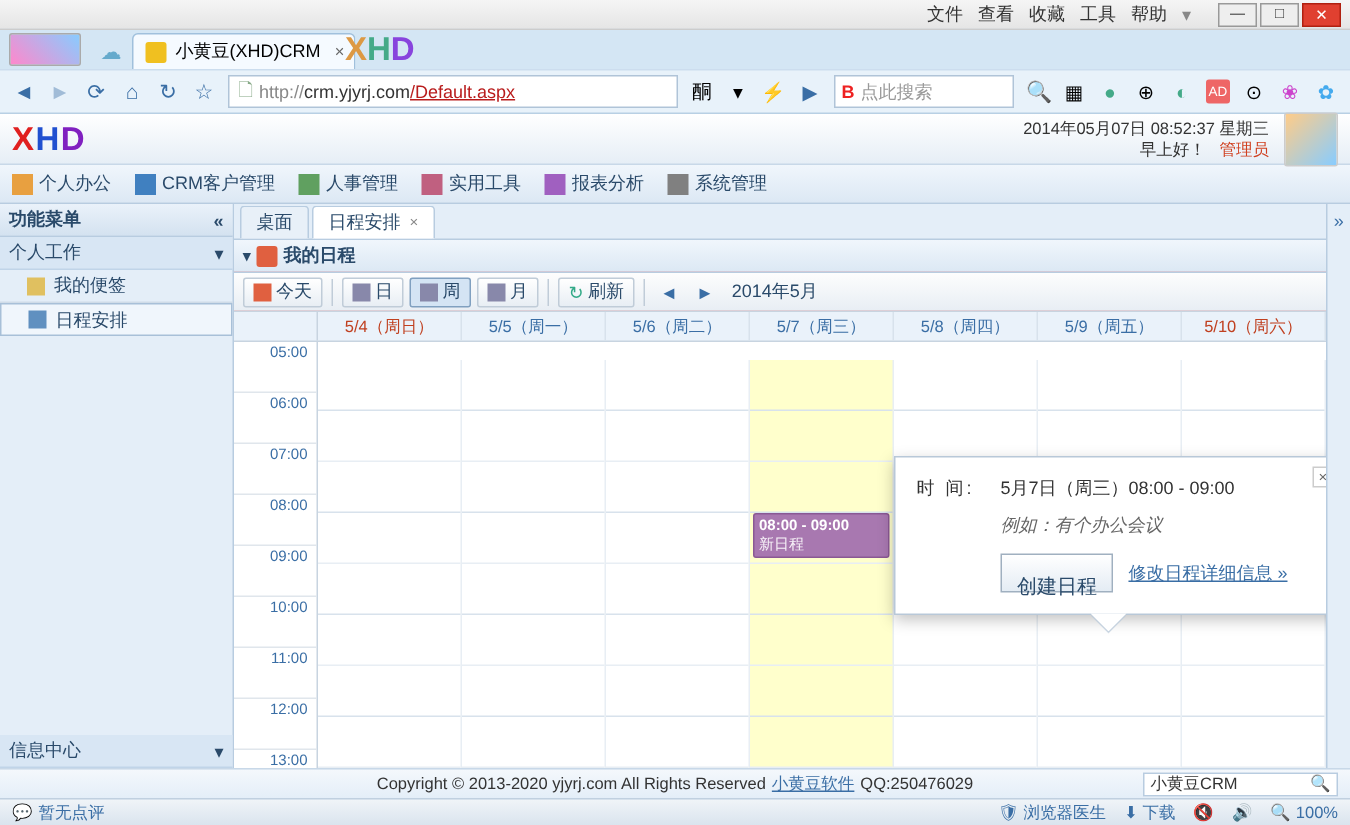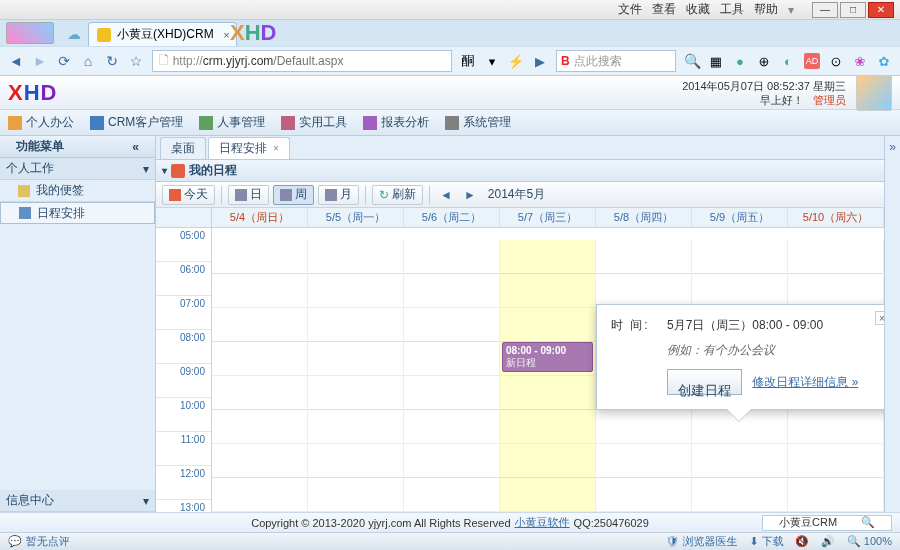--- a/index.html
+++ b/index.html
@@ -20,41 +20,41 @@
 .tab-favicon { width: 14px; height: 14px; border-radius: 2px; }
 .ghost-text { position: absolute; left: 230px; top: 0px; font-size: 22px; font-weight: bold; display: flex; }
 .ghost-text span:nth-child(1){color:#d94;} .ghost-text span:nth-child(2){color:#4a8;} .ghost-text span:nth-child(3){color:#84d;}
 
 
 .url-bar { height: 30px; background: #e8f2fa; border-top: 1px solid #cde; border-bottom: 1px solid #b8d0e4; display: flex; align-items: center; padding: 0 8px; gap: 8px; }
 .nav-btn { color: #3a6ea5; font-size: 14px; cursor: pointer; width: 16px; text-align: center; }
 .url-input { flex: 1; height: 22px; border: 1px solid #b0c4d8; background: #fff; padding: 0 6px; color: #888; display: flex; align-items: center; }
 .url-prefix { color: #888; }
 .url-host { color: #333; }
-.url-path { color: #737373; }
+.url-path { color: #b91c1c; text-decoration: underline; }
 .search-box { width: 120px; height: 22px; border: 1px solid #b0c4d8; background: #fff; display: flex; align-items: center; padding: 0 4px; color: #999; gap: 4px; }
 .tb-icon { width: 16px; height: 16px; display: inline-flex; align-items: center; justify-content: center; font-size: 13px; }
 
 
 .app-header { height: 34px; background: linear-gradient(#fff,#e6eef6); display: flex; align-items: center; justify-content: space-between; padding: 0 8px; border-bottom: 1px solid #c8d8e8; }
 .logo { font-size: 22px; font-weight: bold; display: flex; letter-spacing: 1px; }
 .logo span:nth-child(1){color:#e02020;} .logo span:nth-child(2){color:#2050d0;} .logo span:nth-child(3){color:#8020c0;}
 .header-info { text-align: right; color: #333; font-size: 11px; line-height: 14px; display: flex; align-items: center; gap: 10px; }
 .user-role { color: #d04020; }
 .avatar-app { width: 36px; height: 36px; background: linear-gradient(135deg,#fc8,#8cf); border: 1px solid #ccc; border-radius: 2px; }
 
 
 .main-nav { height: 26px; background: linear-gradient(#f0f6fc,#dce8f4); border-bottom: 1px solid #b8cce0; display: flex; align-items: center; padding: 0 8px; gap: 16px; }
 .main-nav-item { display: flex; align-items: center; gap: 4px; color: #2a4a6a; cursor: pointer; }
 .nav-ico { width: 14px; height: 14px; display: inline-block; }
 
 
 .app-body { display: flex; height: calc(550px - 20px - 26px - 30px - 34px - 26px - 20px - 18px); position: relative; }
 .sidebar { width: 156px; background: #e4eef8; border-right: 1px solid #b8cce0; display: flex; flex-direction: column; }
-.side-title { height: 22px; background: linear-gradient(#eaf2fa,#d4e2f0); border-bottom: 1px solid #b8cce0; display: flex; align-items: center; justify-content: space-between; padding: 0 16px; font-weight: bold; color: #2a4a6a; }
+.side-title { height: 22px; background: linear-gradient(#eaf2fa,#d4e2f0); border-bottom: 1px solid #b8cce0; display: flex; align-items: center; justify-content: space-between; padding: 0 6px; font-weight: bold; color: #2a4a6a; }
 .side-group { height: 22px; background: #d8e6f4; border-bottom: 1px solid #c0d4e8; display: flex; align-items: center; padding: 0 6px; color: #2a4a6a; }
 .side-item { height: 22px; display: flex; align-items: center; padding: 0 6px 0 18px; gap: 6px; color: #2a4a6a; cursor: pointer; border-bottom: 1px solid #d0dce8; }
 .side-item.active { background: #f0f6fc; border: 1px solid #a8c0d8; }
 .side-ico { width: 12px; height: 12px; display:inline-block; }
 .side-bottom { margin-top: auto; }
 
 .main { flex: 1; background: #fca5a5; display: flex; flex-direction: column; overflow: hidden; position: relative; }
 .tabs-row { height: 24px; background: #e4eef8; border-bottom: 1px solid #b8cce0; display: flex; align-items: flex-end; padding-left: 4px; }
 .page-tab { height: 22px; padding: 0 10px; border: 1px solid #b8cce0; border-bottom: none; background: #e8f0f8; display: flex; align-items: center; margin-right: 2px; border-radius: 3px 3px 0 0; color: #2a4a6a; position: relative; }
 .page-tab.active { background: #fff; }
@@ -94,21 +94,21 @@
 .popup-actions { display: flex; align-items: center; gap: 10px; margin-left: 56px; }
 .popup-btn { height: 22px; padding: 12px 10px; border: 1px solid #a0b0c0; background: linear-gradient(#fff,#e4ecf4); cursor: pointer; color: #2a4a6a; }
 .popup-link { color: #3a6ea5; text-decoration: underline; cursor: pointer; }
 .popup-tail { position: absolute; bottom: -12px; left: 130px; width: 0; height: 0; border: 12px solid transparent; border-top-color: #fff; border-bottom: none; filter: drop-shadow(0 1px 0 #b8c8d8); }
 
 .right-collapse { width: 16px; background: #e4eef8; border-left: 1px solid #b8cce0; display: flex; align-items: flex-start; justify-content: center; padding-top: 4px; color: #3a6ea5; }
 
 
 .footer { height: 20px; background: linear-gradient(#f4f8fc,#e4eef8); border-top: 1px solid #c8d8e8; display: flex; align-items: center; justify-content: center; gap: 4px; color: #333; font-size: 11px; position: relative; }
 .footer a { color: #3a6ea5; text-decoration: underline; }
-.footer-search { position: absolute; right: 8px; width: 130px; height: 16px; border: 1px solid #b8cce0; background: #fff; padding: 0 16px; display: flex; align-items: center; color: #333; }
+.footer-search { position: absolute; right: 8px; width: 130px; height: 16px; border: 1px solid #b8cce0; background: #fff; padding: 0 4px; display: flex; align-items: center; color: #333; }
 
 .status-bar { height: 18px; background: linear-gradient(#f0f4f8,#dae4ee); border-top: 1px solid #c0d0e0; display: flex; align-items: center; padding: 0 8px; color: #3a6ea5; font-size: 11px; justify-content: space-between; }
 .status-right { display: flex; align-items: center; gap: 12px; }
 </style>
 </head>
 <body>
 
 <div class="browser-menu">
   <span>文件</span>
   <span>查看</span>

